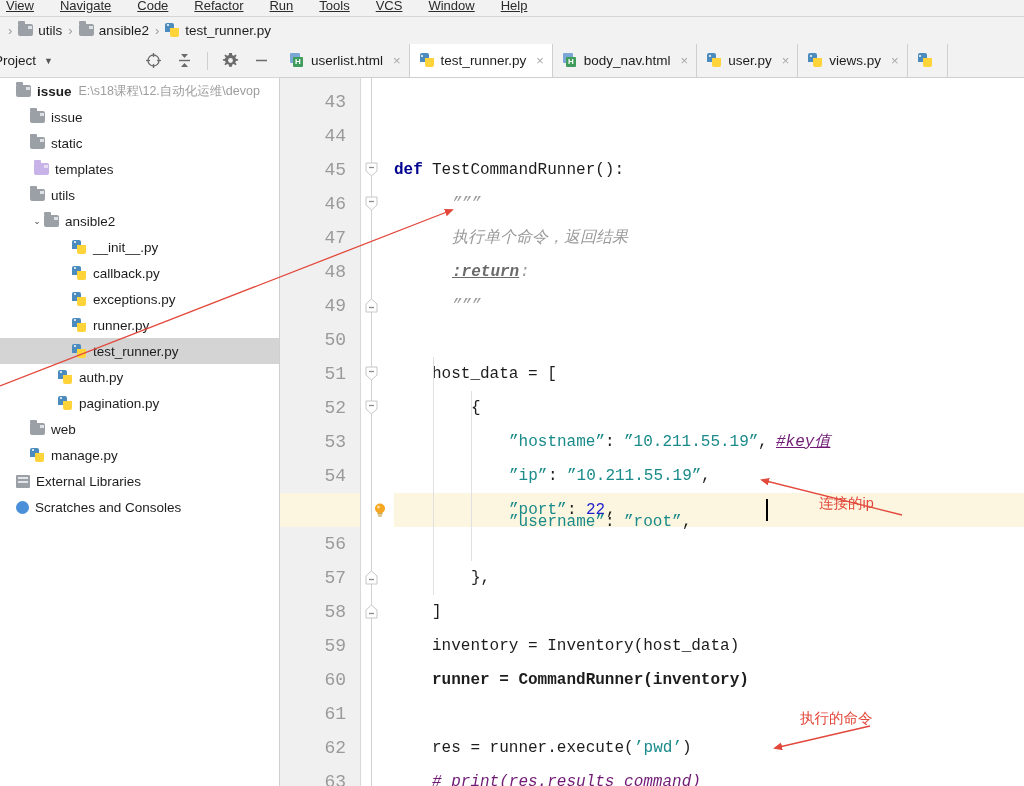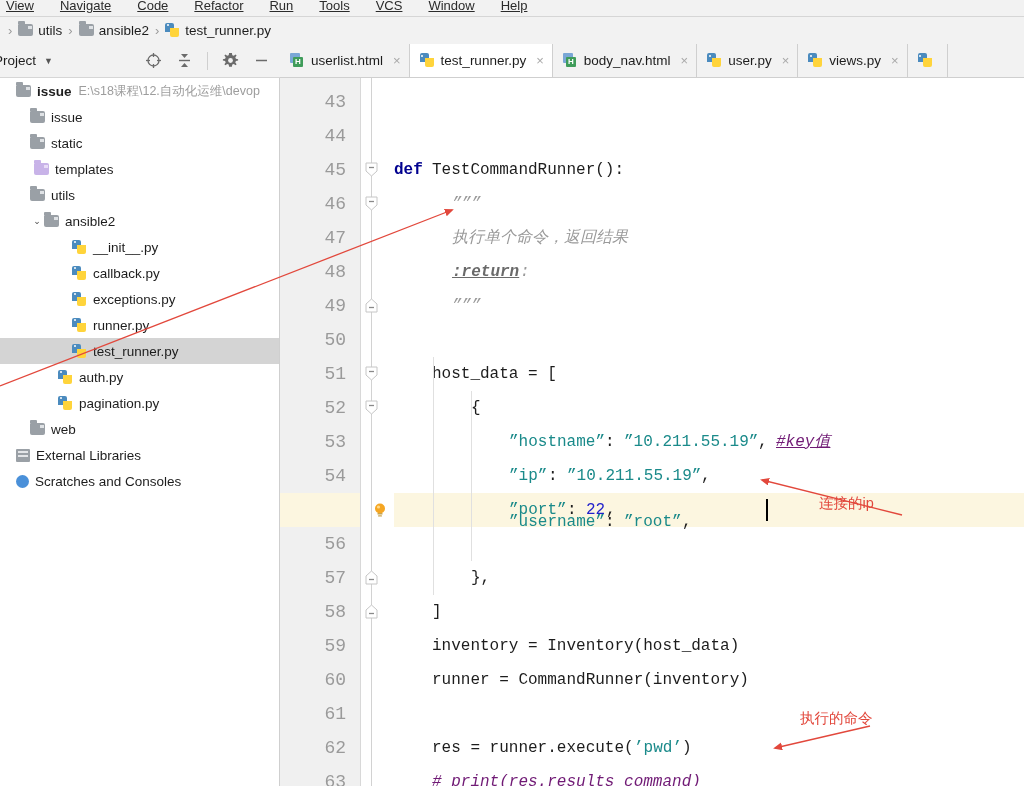--- a/index.html
+++ b/index.html
@@ -321,20 +321,29 @@
           <span class="b1"></span>
           <span class="b2"></span>
           <span class="dot"></span>
         </span>
         <span class="lbl">pagination.py</span>
       </div>
       <div class="trow" style="padding-left: 16px;">
         <span class="twist" style="visibility: hidden;"></span>
         <span class="ico ico-folder"></span>
         <span class="lbl">web</span>
+      </div>
+      <div class="trow" style="padding-left: 16px;">
+        <span class="twist" style="visibility: hidden;"></span>
+        <span class="ico ico-py">
+          <span class="b1"></span>
+          <span class="b2"></span>
+          <span class="dot"></span>
+        </span>
+        <span class="lbl">manage.py</span>
       </div>
       <div class="trow" style="padding-left: 2px;">
         <span class="twist" style="visibility: hidden;"></span>
         <span class="ico ico-lib"></span>
         <span class="lbl">External Libraries</span>
       </div>
       <div class="trow" style="padding-left: 2px;">
         <span class="twist" style="visibility: hidden;"></span>
         <span class="ico ico-scratch"></span>
         <span class="lbl">Scratches and Consoles</span>
@@ -469,21 +478,21 @@
         <div class="cline" style="top: 245px; width: 630px;"></div>
         <div class="cline" style="top: 279px; width: 630px;"><span class="fn" style="position: absolute; left: 38px;">host_data = [</span></div>
         <div class="cline" style="top: 313px; width: 630px;"><span class="fn" style="position: absolute; left: 77px;">{</span></div>
         <div class="cline" style="top: 347px; width: 630px;"><span class="str" style="position: absolute; left: 115px;">”hostname”</span><span class="fn" style="position: absolute; left: 211px;">: </span><span class="str" style="position: absolute; left: 230px;">”10.211.55.19”</span><span class="fn" style="position: absolute; left: 364px;">,</span><span class="cmt" style="position: absolute; left: 382px;">#key值</span></div>
         <div class="cline" style="top: 381px; width: 630px;"><span class="str" style="position: absolute; left: 115px;">”ip”</span><span class="fn" style="position: absolute; left: 154px;">: </span><span class="str" style="position: absolute; left: 173px;">”10.211.55.19”</span><span class="fn" style="position: absolute; left: 307px;">,</span></div>
         <div class="cline" style="top: 415px; width: 630px;"><span class="str" style="position: absolute; left: 115px;">”port”</span><span class="fn" style="position: absolute; left: 173px;">: </span><span class="num" style="position: absolute; left: 192px;">22</span><span class="fn" style="position: absolute; left: 212px;">,</span></div>
         <div class="cline" style="top: 427px; width: 630px;"><span class="str" style="position: absolute; left: 115px;">”username”</span><span class="fn" style="position: absolute; left: 211px;">: </span><span class="str" style="position: absolute; left: 230px;">”root”</span><span class="fn" style="position: absolute; left: 288px;">,</span></div>
         <div class="cline" style="top: 483px; width: 630px;"><span class="fn" style="position: absolute; left: 77px;">},</span></div>
         <div class="cline" style="top: 517px; width: 630px;"><span class="fn" style="position: absolute; left: 38px;">]</span></div>
         <div class="cline" style="top: 551px; width: 630px;"><span class="fn" style="position: absolute; left: 38px;">inventory = Inventory(host_data)</span></div>
-        <div class="cline" style="top: 585px; width: 630px;"><span class="fn" style="position: absolute; left: 38px;">runner = CommandRunner(inventory)</span></div>
+        <div class="cline" style="top: 585px; width: 630px;"><span class="fn" style="position: absolute; left: 38px; font-weight: bold;">runner = CommandRunner(inventory)</span></div>
         <div class="cline" style="top: 619px; width: 630px;"></div>
         <div class="cline" style="top: 653px; width: 630px;"><span class="fn" style="position: absolute; left: 38px;">res = runner.execute(</span><span class="str" style="position: absolute; left: 240px;">’pwd’</span><span class="fn" style="position: absolute; left: 288px;">)</span></div>
         <div class="cline" style="top: 687px; width: 630px;"><span class="cmt" style="position: absolute; left: 38px;"># print(res.results command)</span></div>
         <div class="indent-guide" style="left: 39px; top: 279px; height: 238px;"></div>
         <div class="indent-guide" style="left: 77px; top: 313px; height: 170px;"></div>
         <div class="cursor" style="left: 372px; top: 421px;"></div>
       </div>
   </div>
 
   <svg class="anno" id="annosvg" viewBox="0 0 1024 786">

